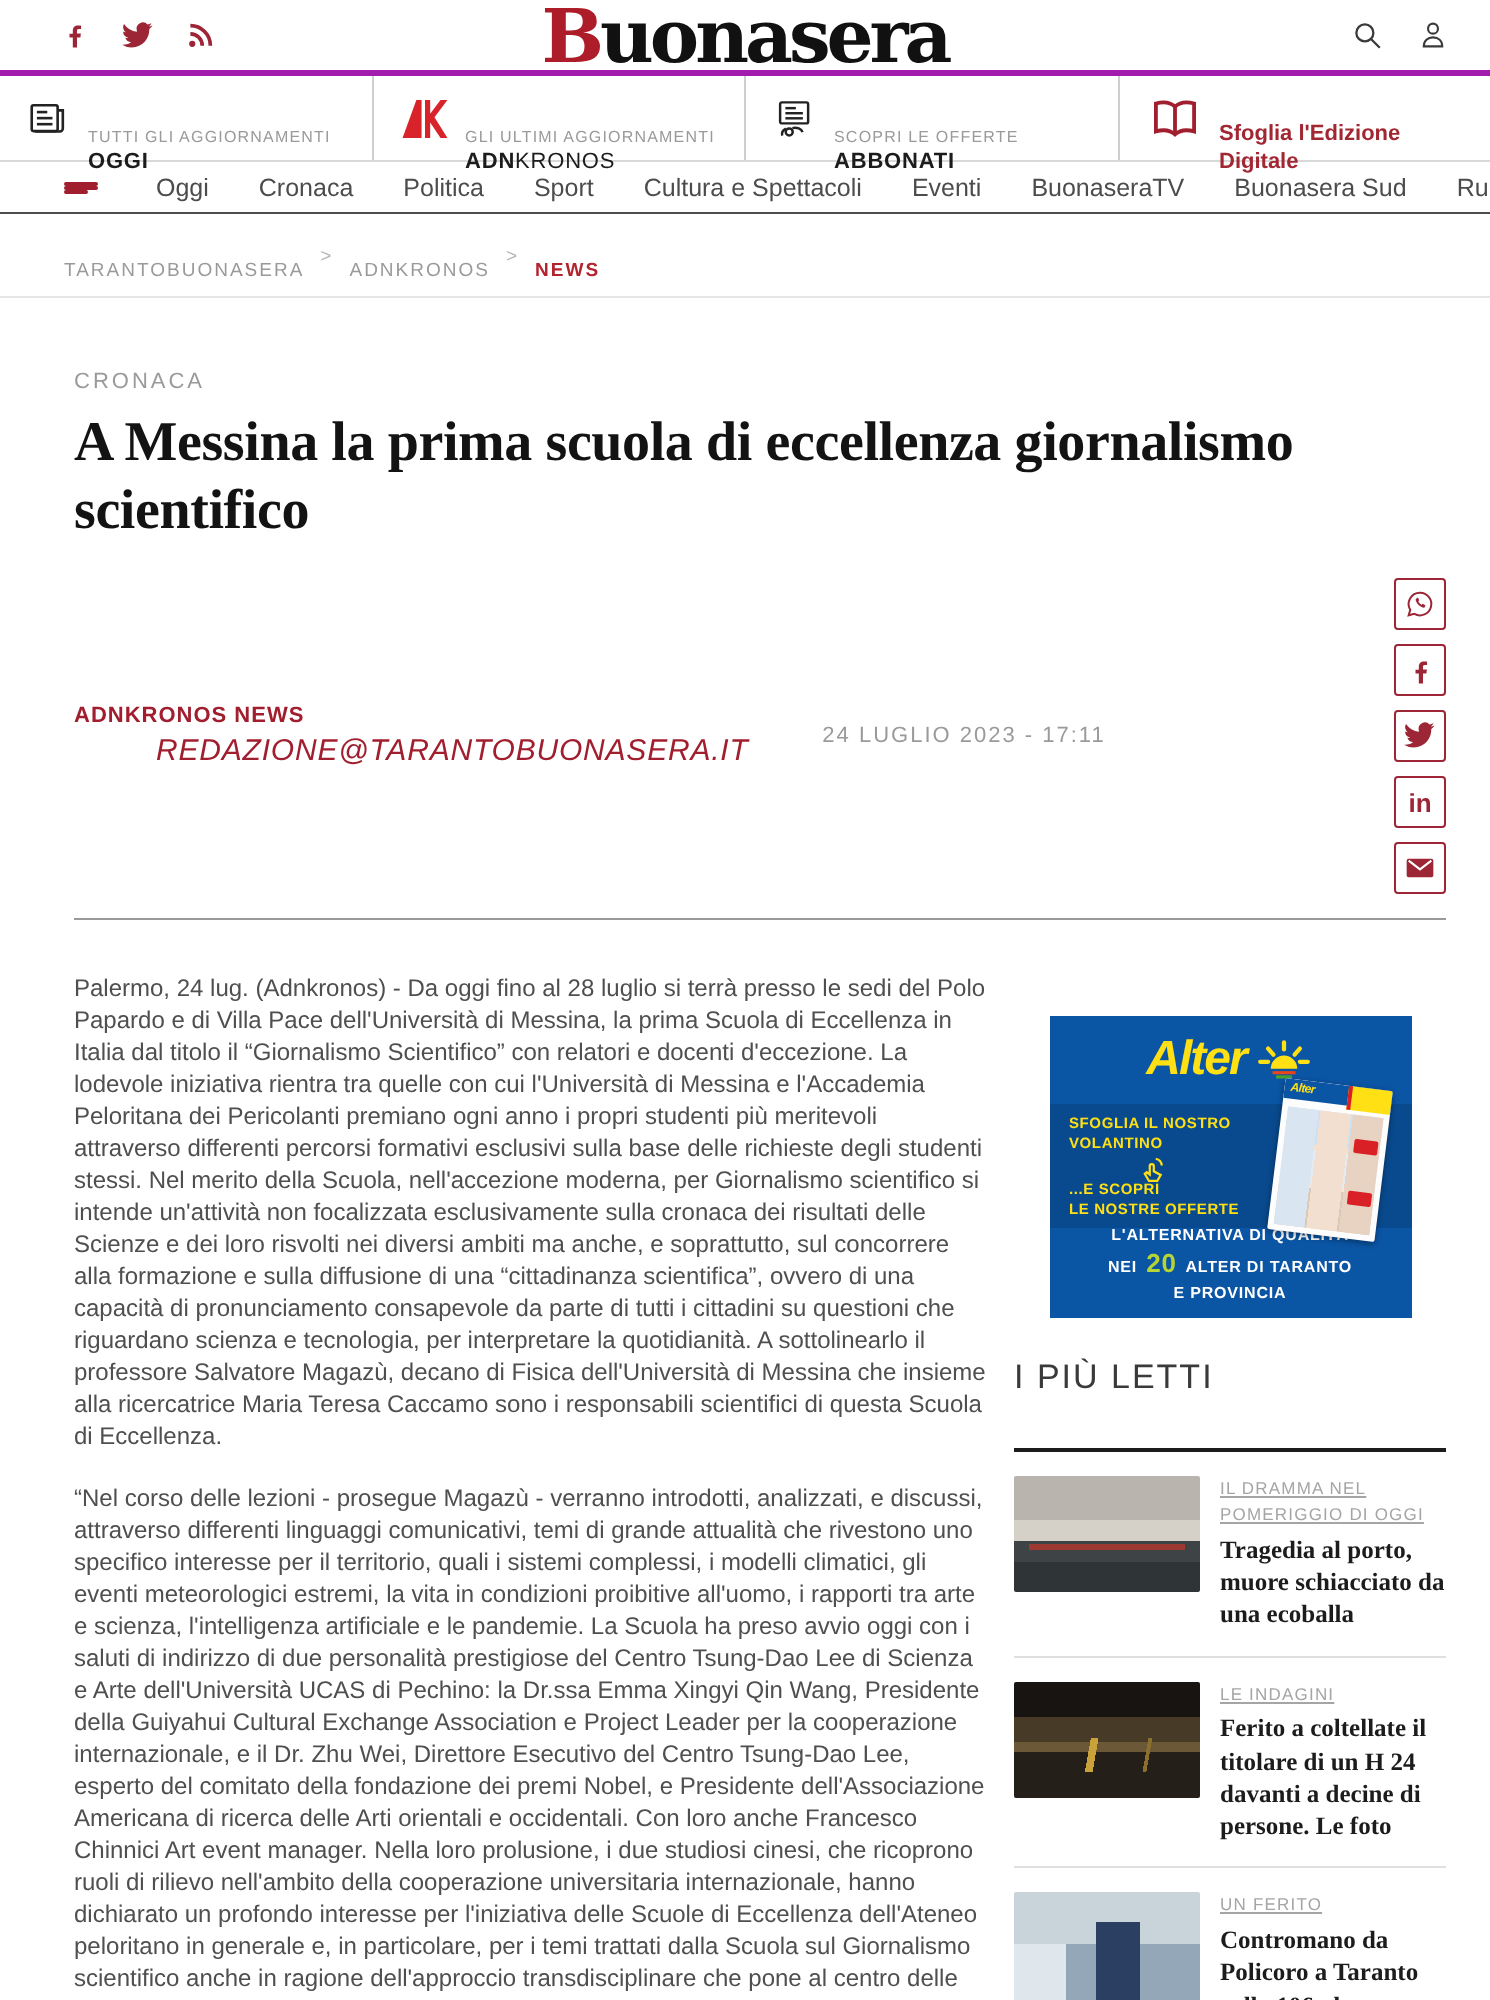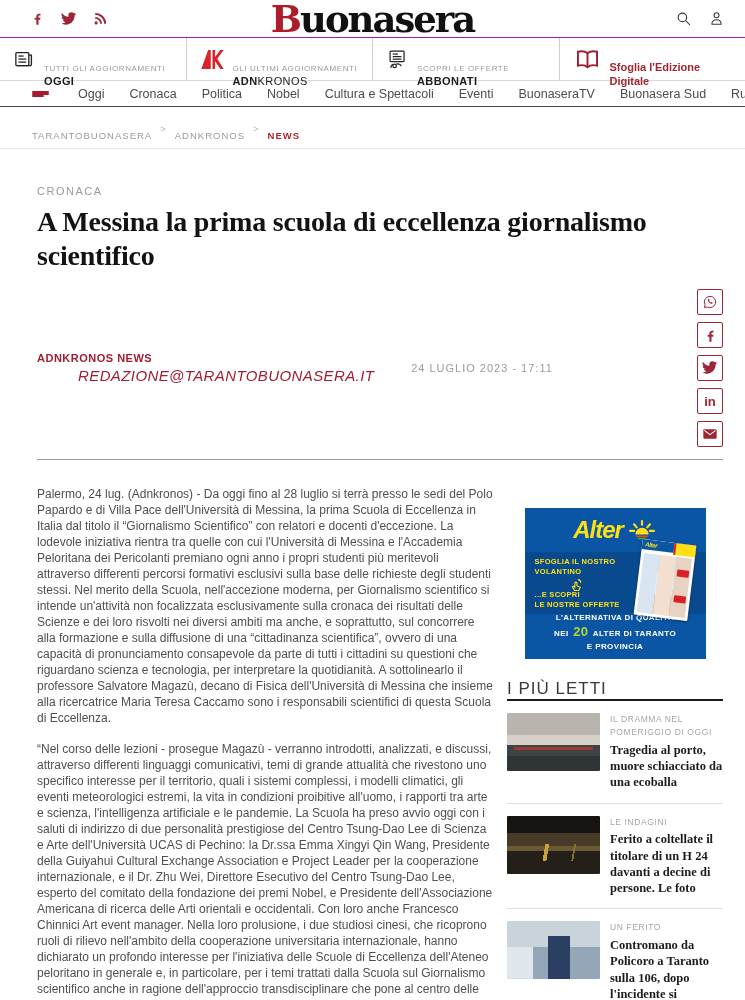--- a/index.html
+++ b/index.html
@@ -2,21 +2,21 @@
 <html><head>
 <meta charset="utf-8">
 <style>
   * { margin:0; padding:0; box-sizing:border-box; }
   html,body { background:#f2f2f2; }
   body { font-family:"Liberation Sans", sans-serif; }
   #page { width:745px; height:1000px; background:#fff; margin:0 auto; overflow:hidden; position:relative; }
 
   
   .topbar { height:38px; display:flex; align-items:center; justify-content:space-between;
-            padding:0 20px 0 30px; position:relative; border-bottom:1px solid #a21caf; }
+            padding:0 20px 0 30px; position:relative; border-bottom:3px solid #a21caf; }
   .social { display:flex; gap:16px; align-items:center; }
   .iconbtn { display:inline-flex; align-items:center; justify-content:center; cursor:pointer;
              background:none; border:none; padding:0; }
   .logo { position:absolute; left:0; right:0; text-align:center; pointer-events:none;
           font-family:"DejaVu Serif", serif; font-weight:bold; font-size:37px; line-height:38px;
           letter-spacing:-2px; color:#111; }
   .logo .b { color:#ad1c29; }
   .topicons { display:flex; gap:16px; align-items:center; }
 
   
@@ -89,24 +89,24 @@
         linear-gradient(180deg,#cfe0ee 0 30%,#efe3d4 30% 34%,#e3ecf4 34% 62%,#f4e8da 62% 66%,#d9c9b5 66% 100%); }
   .flyer-badge1, .flyer-badge2 { position:absolute; right:4px; width:12px; height:7px; background:#d92027; border-radius:1px; }
   .flyer-badge1 { top:26px; } .flyer-badge2 { top:52px; }
   .alter-foot { height:35px; display:flex; flex-direction:column; align-items:center; justify-content:center;
                 font-size:8px; font-weight:bold; color:#fff; letter-spacing:.4px; line-height:1.4; }
   .alter-num { color:#b6d433; font-size:13px; margin:0 2px; }
 
   
   .most-read { margin-top:20px; }
   .most-read h2 { font-size:17px; font-weight:normal; letter-spacing:1px; color:#3a3a3a;
-                  padding-bottom:0; border-bottom:2px solid #1c1c1c; }
+                  padding-bottom:25px; border-bottom:2px solid #1c1c1c; }
   .mr-item { display:flex; gap:10px; padding:12px 0; border-bottom:1px solid #e0e0e0; cursor:pointer; }
   .mr-thumb { width:93px; height:58px; flex-shrink:0; border-radius:1px; }
-  .mr-kicker { font-size:8.5px; letter-spacing:.6px; color:#a5a5a5; text-transform:uppercase; line-height:1.5; }
+  .mr-kicker { font-size:8.5px; letter-spacing:.6px; color:#a5a5a5; text-transform:uppercase; line-height:1.5;text-decoration:underline; }
   .mr-title { margin-top:3px; font-family:"Liberation Serif", serif; font-weight:bold; font-size:12.5px;
               line-height:1.3; color:#1c1c1c; }
   .thumb1 { background:
       linear-gradient(90deg, transparent 0 8%, #9c3a32 8% 92%, transparent 92%) 0 62%/100% 3px no-repeat,
       linear-gradient(180deg,#b9b5ae 0 38%,#d6d1c8 38% 56%,#3e4346 56% 74%,#2f3437 74% 100%); }
   .thumb2 { background:
       linear-gradient(100deg, transparent 0 40%, #c9a23a 40% 44%, transparent 44% 70%, #8a6f2e 70% 72%, transparent 72%) 0 70%/100% 30% no-repeat,
       linear-gradient(180deg,#171411 0 30%,#473a26 30% 52%,#6b5836 52% 60%,#241f18 60% 100%); }
   .thumb3 { background:
       linear-gradient(90deg, transparent 0 44%, #2b3f63 44% 68%, transparent 68%) 0 100%/100% 75% no-repeat,
@@ -233,21 +233,21 @@
     <button class="burger">
         <span>
           <i></i>
           <i></i>
           <i></i>
         </span>
       </button>
     <span class="nav-item">Oggi</span>
     <span class="nav-item">Cronaca</span>
     <span class="nav-item">Politica</span>
-    <span class="nav-item">Nobel</span>
+    <span class="nav-item">Sport</span>
     <span class="nav-item">Cultura e Spettacoli</span>
     <span class="nav-item">Eventi</span>
     <span class="nav-item">BuonaseraTV</span>
     <span class="nav-item">Buonasera Sud</span>
     <span class="nav-item">Rubriche</span>
   </nav>
 
   <div class="breadcrumb">
     <span class="crumb">TARANTOBUONASERA</span>
     <span class="crumb-sep">&gt;</span>

